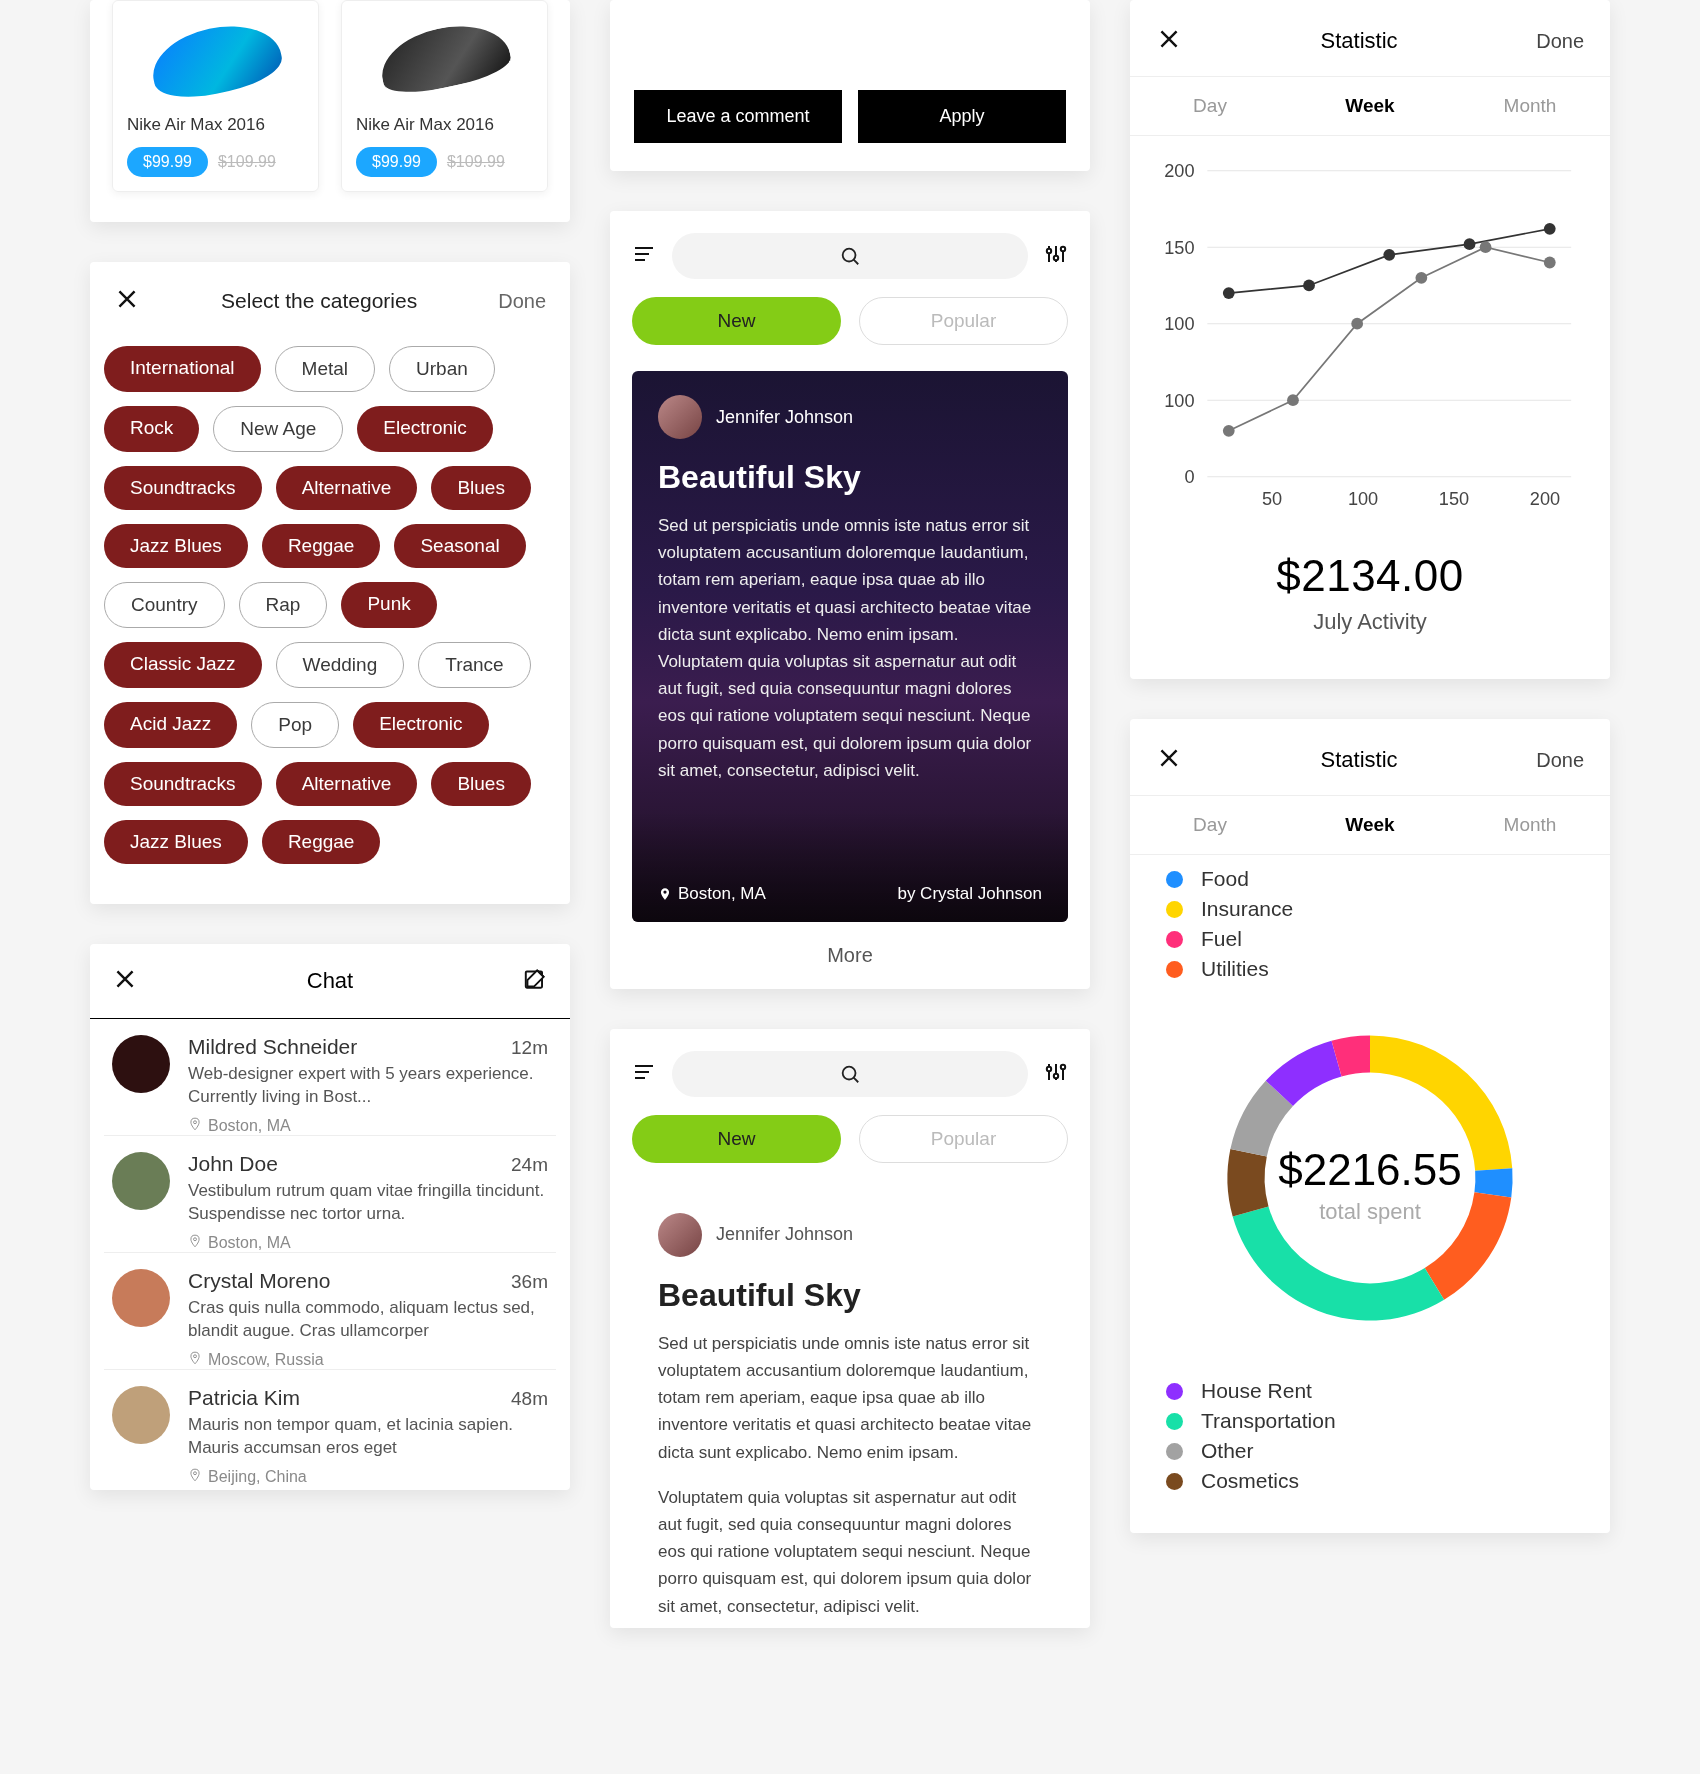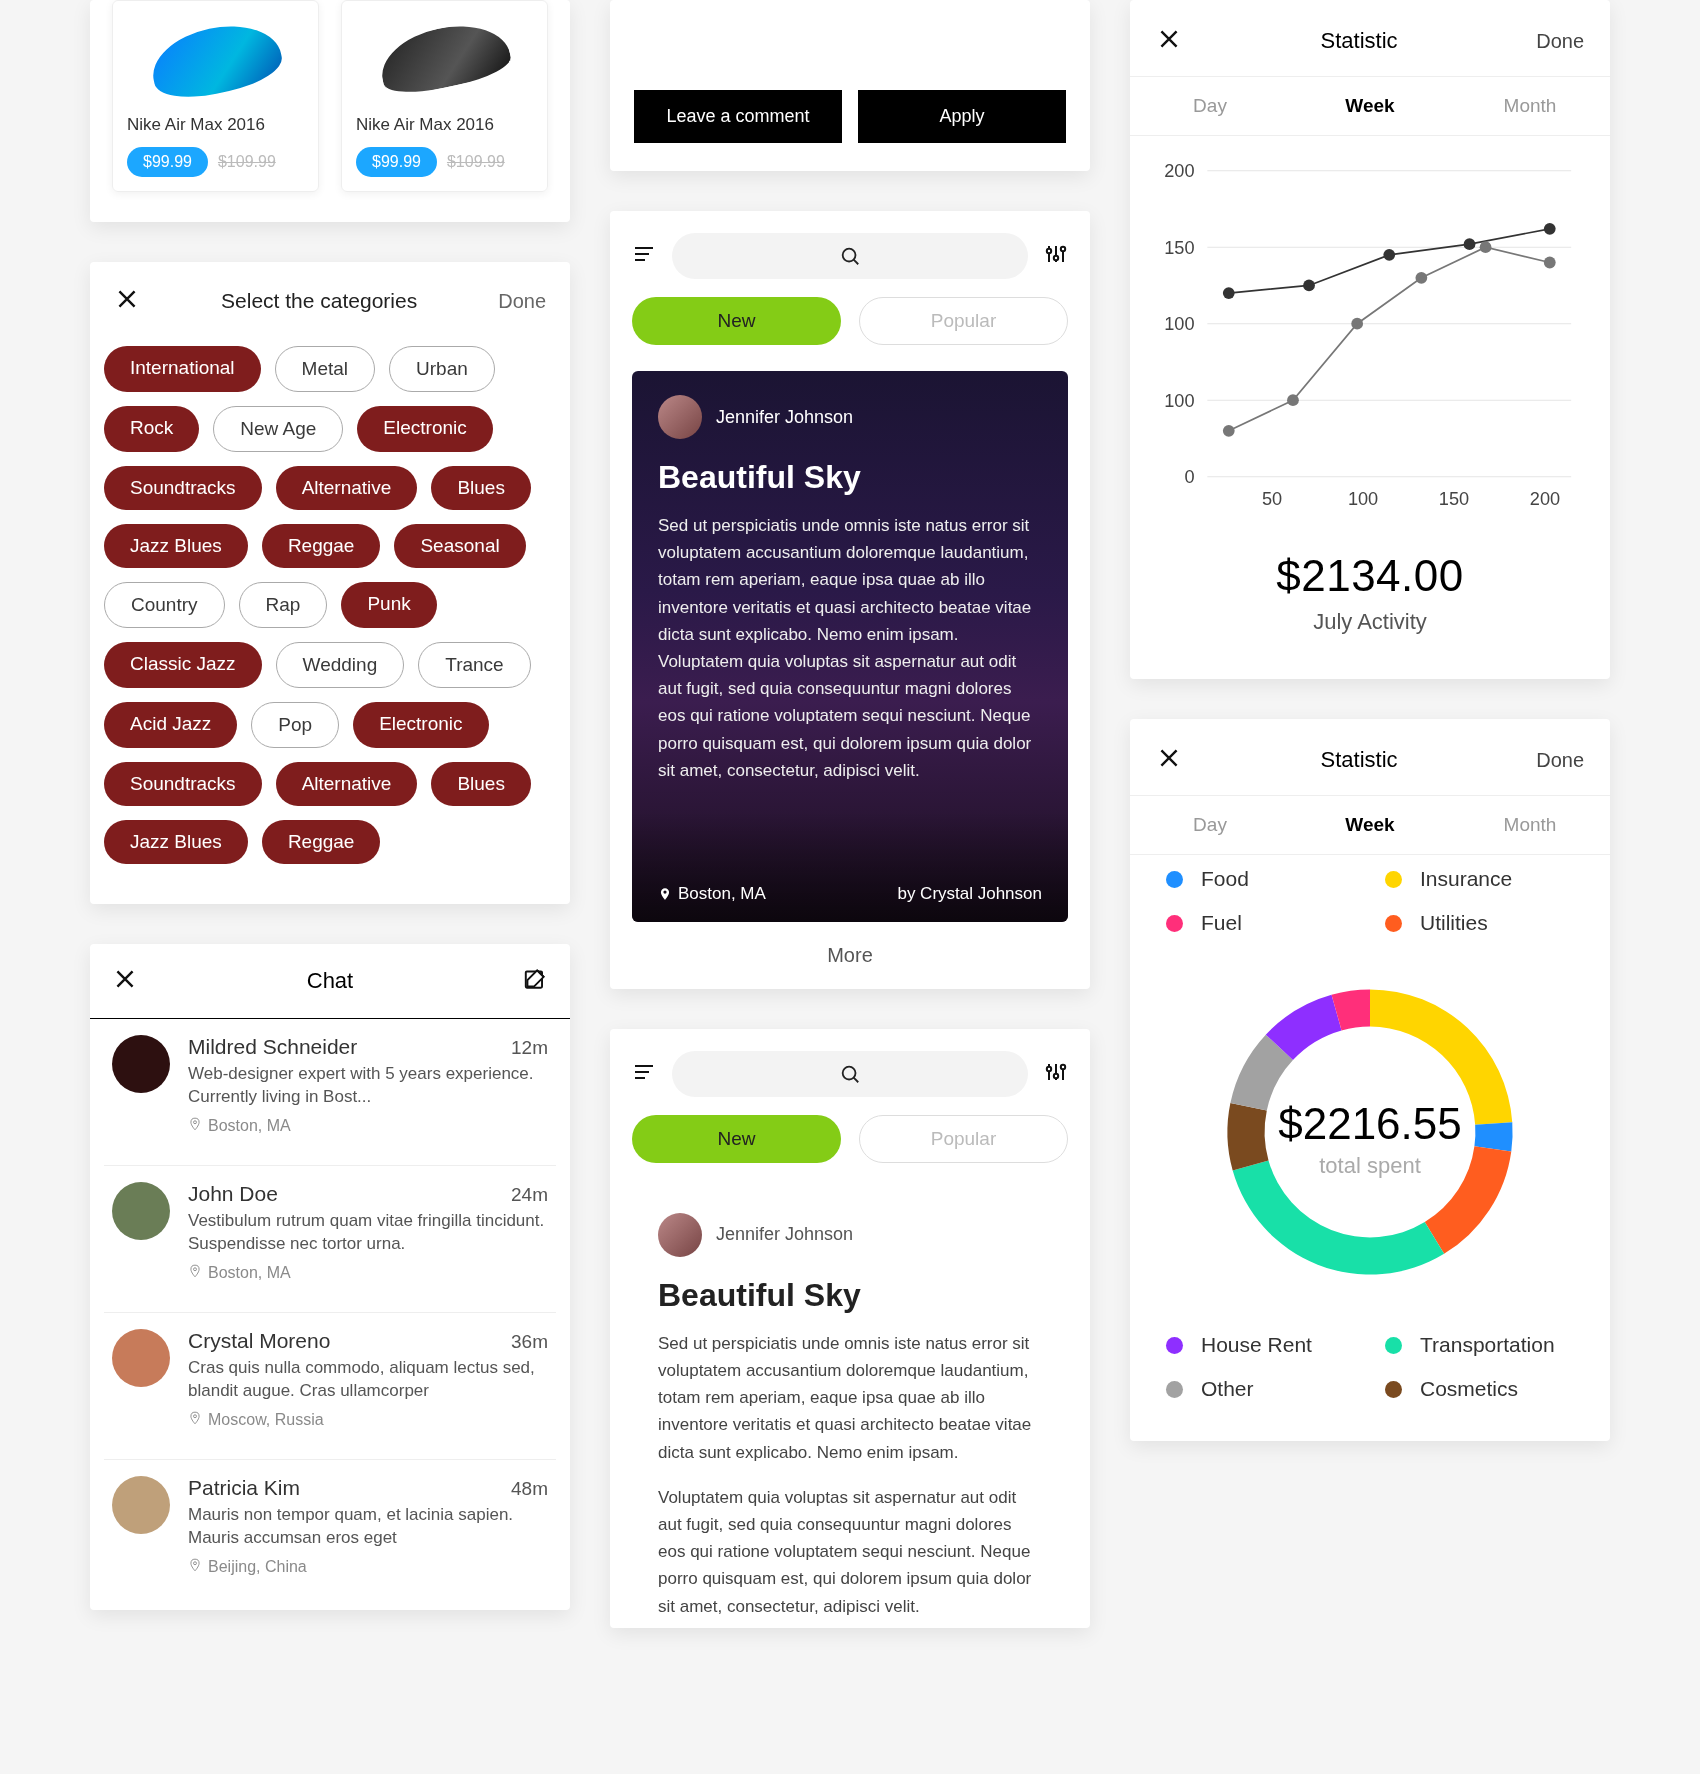--- a/index.html
+++ b/index.html
@@ -22,21 +22,21 @@
   .hdr .title { font-size:21px; color:#222; }
   .hdr .done { font-size:20px; color:#666; }
   .close-icon svg { width:26px; height:26px; }
   .chips { padding: 6px 14px 40px 14px; display:flex; flex-wrap:wrap; gap:14px; }
   .chip { padding:11px 26px; border-radius:28px; font-size:19px; cursor:pointer; }
   .chip.on { background:#7f1d1d; color:#fff; }
   .chip.off { background:#fff; color:#3a3a3a; border:1px solid #aaa; }
   .chat-hdr { border-bottom:1px solid #000; display:flex; align-items:center; justify-content:space-between; padding:22px; }
   .chat-hdr .t { font-size:22px; }
   .chat-list { padding: 0 14px 4px 14px; }
-  .chat-item { display:flex; gap:18px; padding:16px 8px 30px 8px; border-bottom:1px solid #eee; }
+  .chat-item { display:flex; gap:18px; padding:16px 8px 0 8px; border-bottom:1px solid #eee; }
   .chat-item:last-child { border-bottom:none; }
   .avatar { width:58px; height:58px; border-radius:50%; flex-shrink:0; background:#333 center/cover; }
   .ci-body { flex:1; }
   .ci-row { display:flex; justify-content:space-between; align-items:baseline; }
   .ci-name { font-size:21px; color:#333; }
   .ci-time { font-size:19px; color:#555; }
   .ci-desc { font-size:17px; color:#555; line-height:1.35; margin:4px 0 8px; }
   .ci-loc { font-size:16px; color:#8a8a8a; display:flex; align-items:center; gap:6px; }
   .pin-i svg { width:14px; height:14px; }
   .compose-i svg, .close-icon svg { stroke:#111; }
@@ -69,21 +69,21 @@
   .stat-hdr .t { font-size:22px; }
   .stat-hdr .d { font-size:20px; color:#444; }
   .period-tabs { display:flex; border-top:1px solid #eee; border-bottom:1px solid #eee; }
   .period-tabs div { flex:1; text-align:center; padding:18px 0; font-size:19px; color:#999; cursor:pointer; }
   .period-tabs .sel { color:#000; font-weight:600; }
   .chart { padding:24px 26px 10px 26px; }
   .chart-svg { width:100%; height:auto; }
   .total-section { text-align:center; padding:24px 0 44px; }
   .total-amt { font-size:44px; letter-spacing:.5px; }
   .total-sub { font-size:22px; color:#555; margin-top:8px; }
-  .legend-grid { display:grid; grid-template-columns:1fr 1fr; gap:20px 30px; padding:12px 36px; }
+  .legend-grid { display:grid; grid-template-columns:1fr; gap:6px 30px; padding:12px 36px; }
   .lg-item { display:flex; align-items:center; gap:18px; font-size:21px; color:#333; }
   .lg-dot { width:17px; height:17px; border-radius:50%; flex-shrink:0; }
   .donut-wrap { position:relative; display:flex; align-items:center; justify-content:center; padding:30px 0 34px; }
   .donut { width:310px; height:310px; }
   .donut-center { position:absolute; text-align:center; }
   .donut-center .amt { font-size:44px;margin-top:13px; }
   .donut-center .sub { font-size:22px; color:#aaa; margin-top:4px; }
   .p2 .card-light .post-body p + p { margin-top:18px; }
 </style>
 </head>

